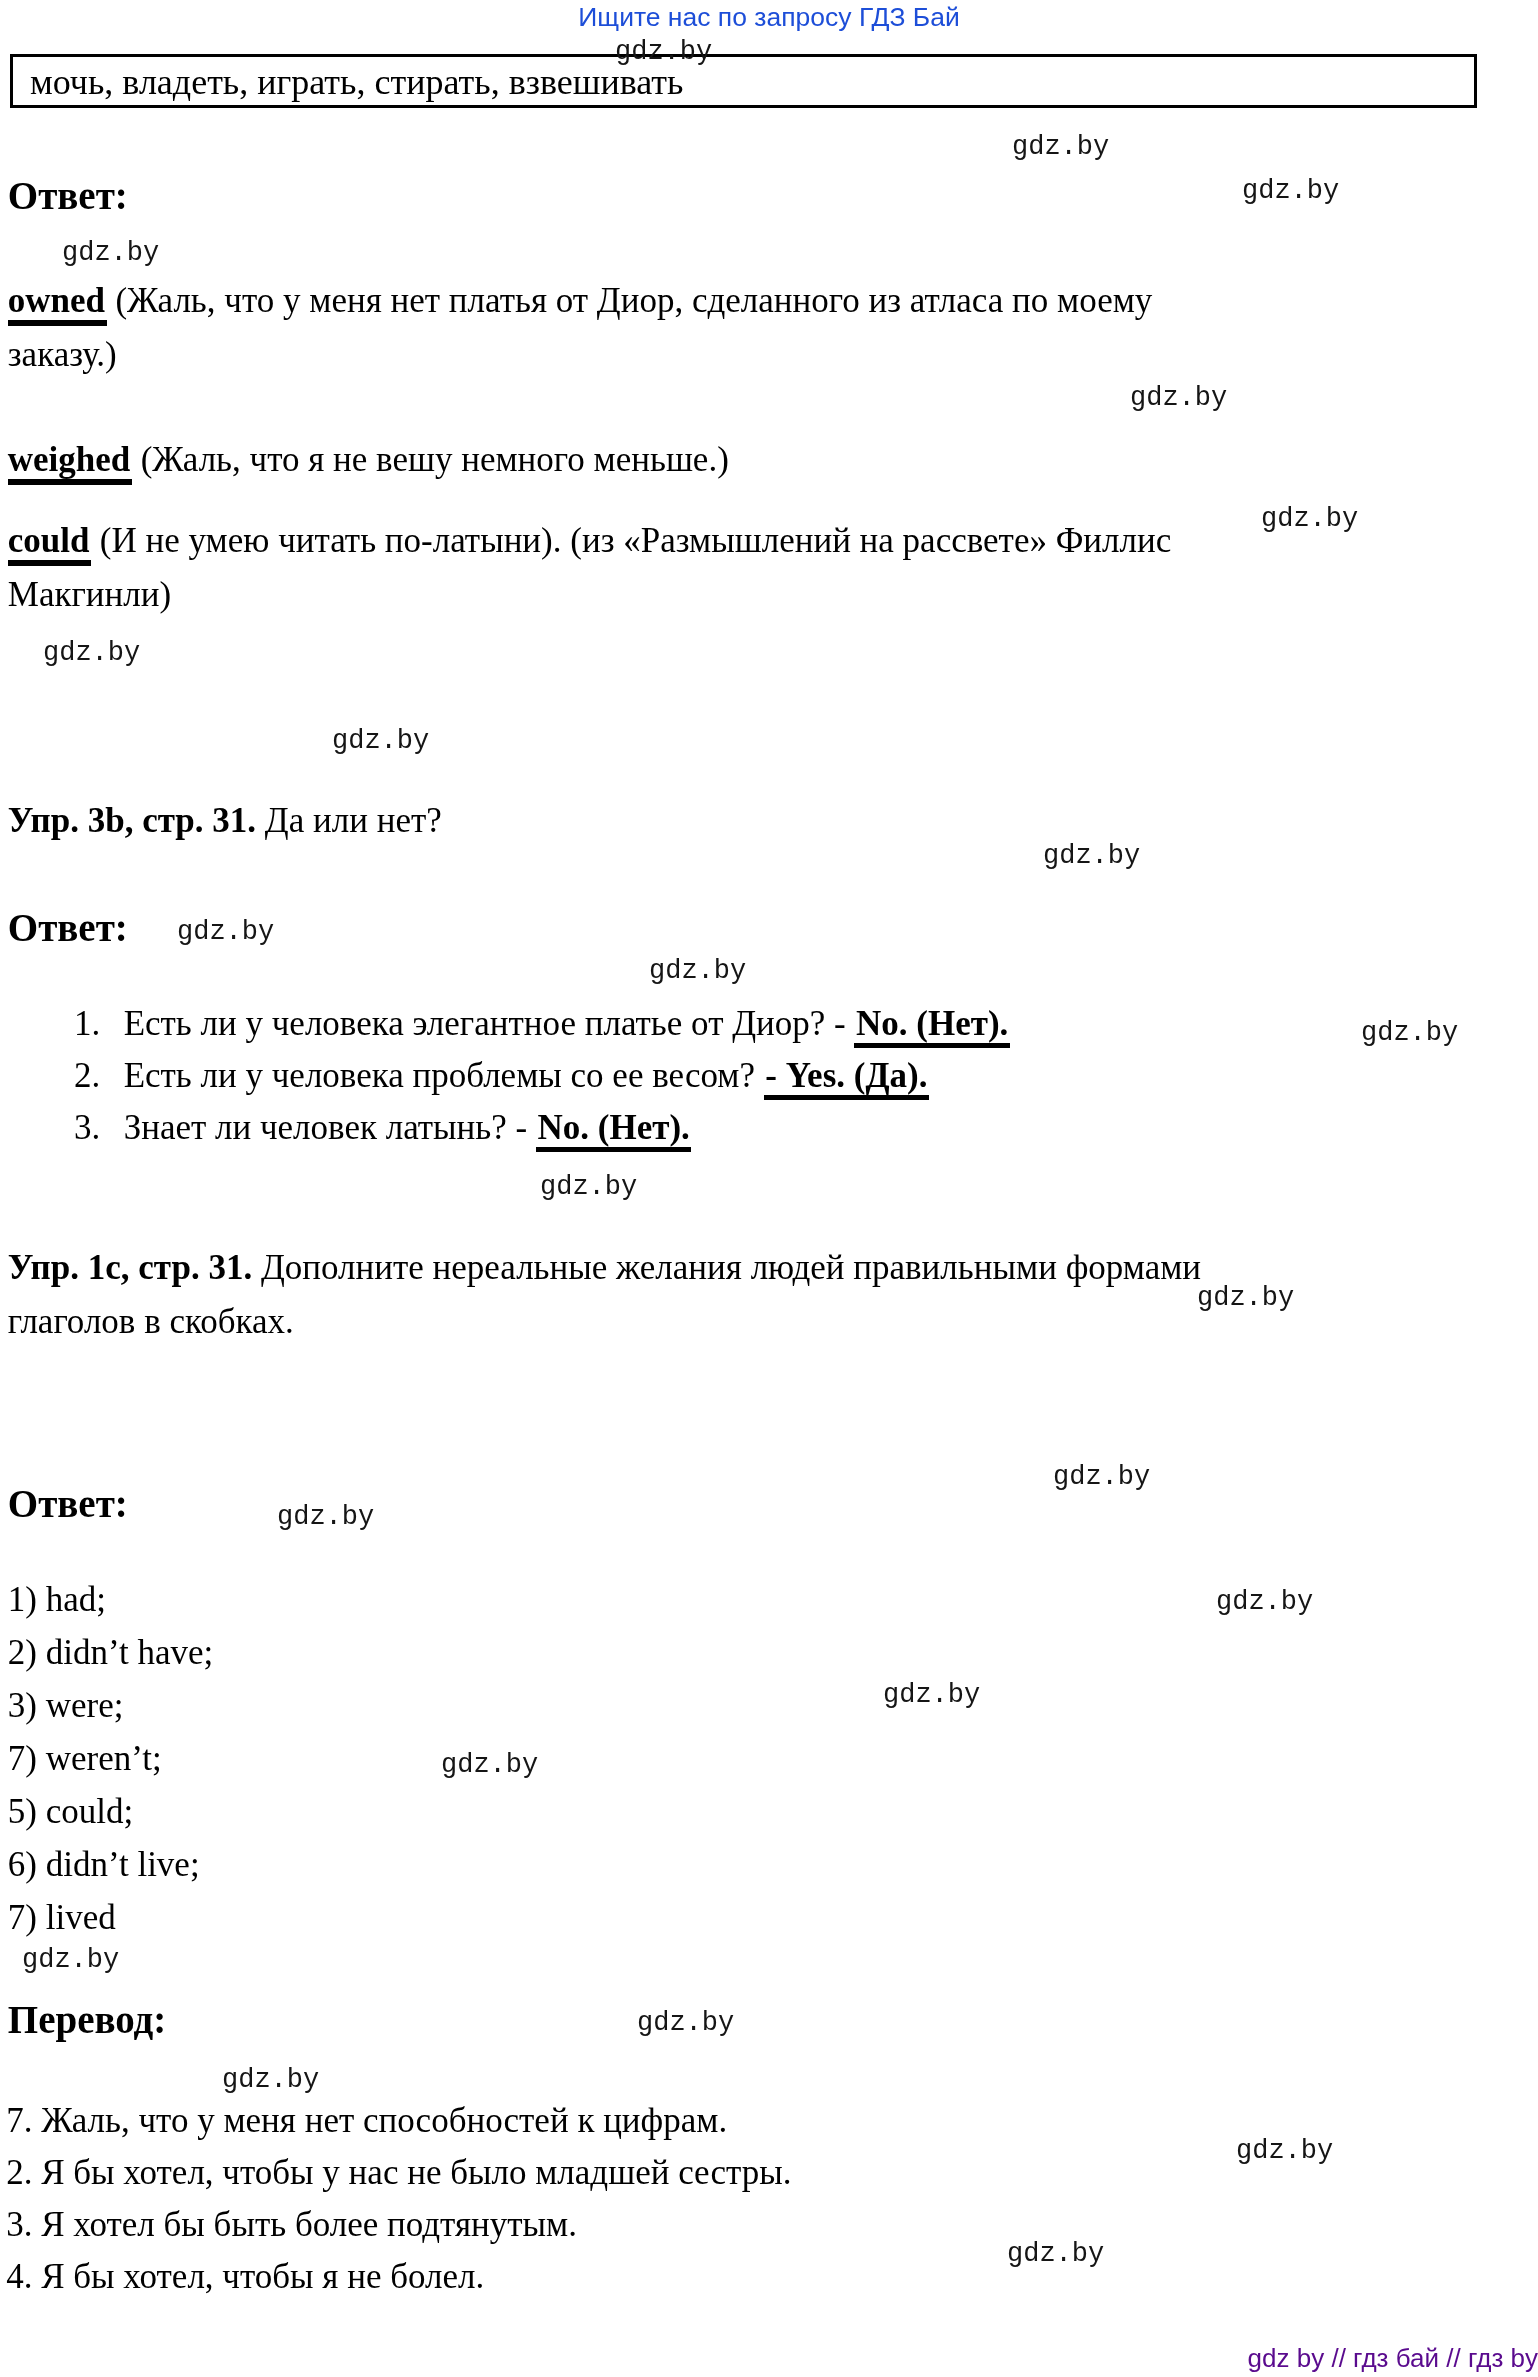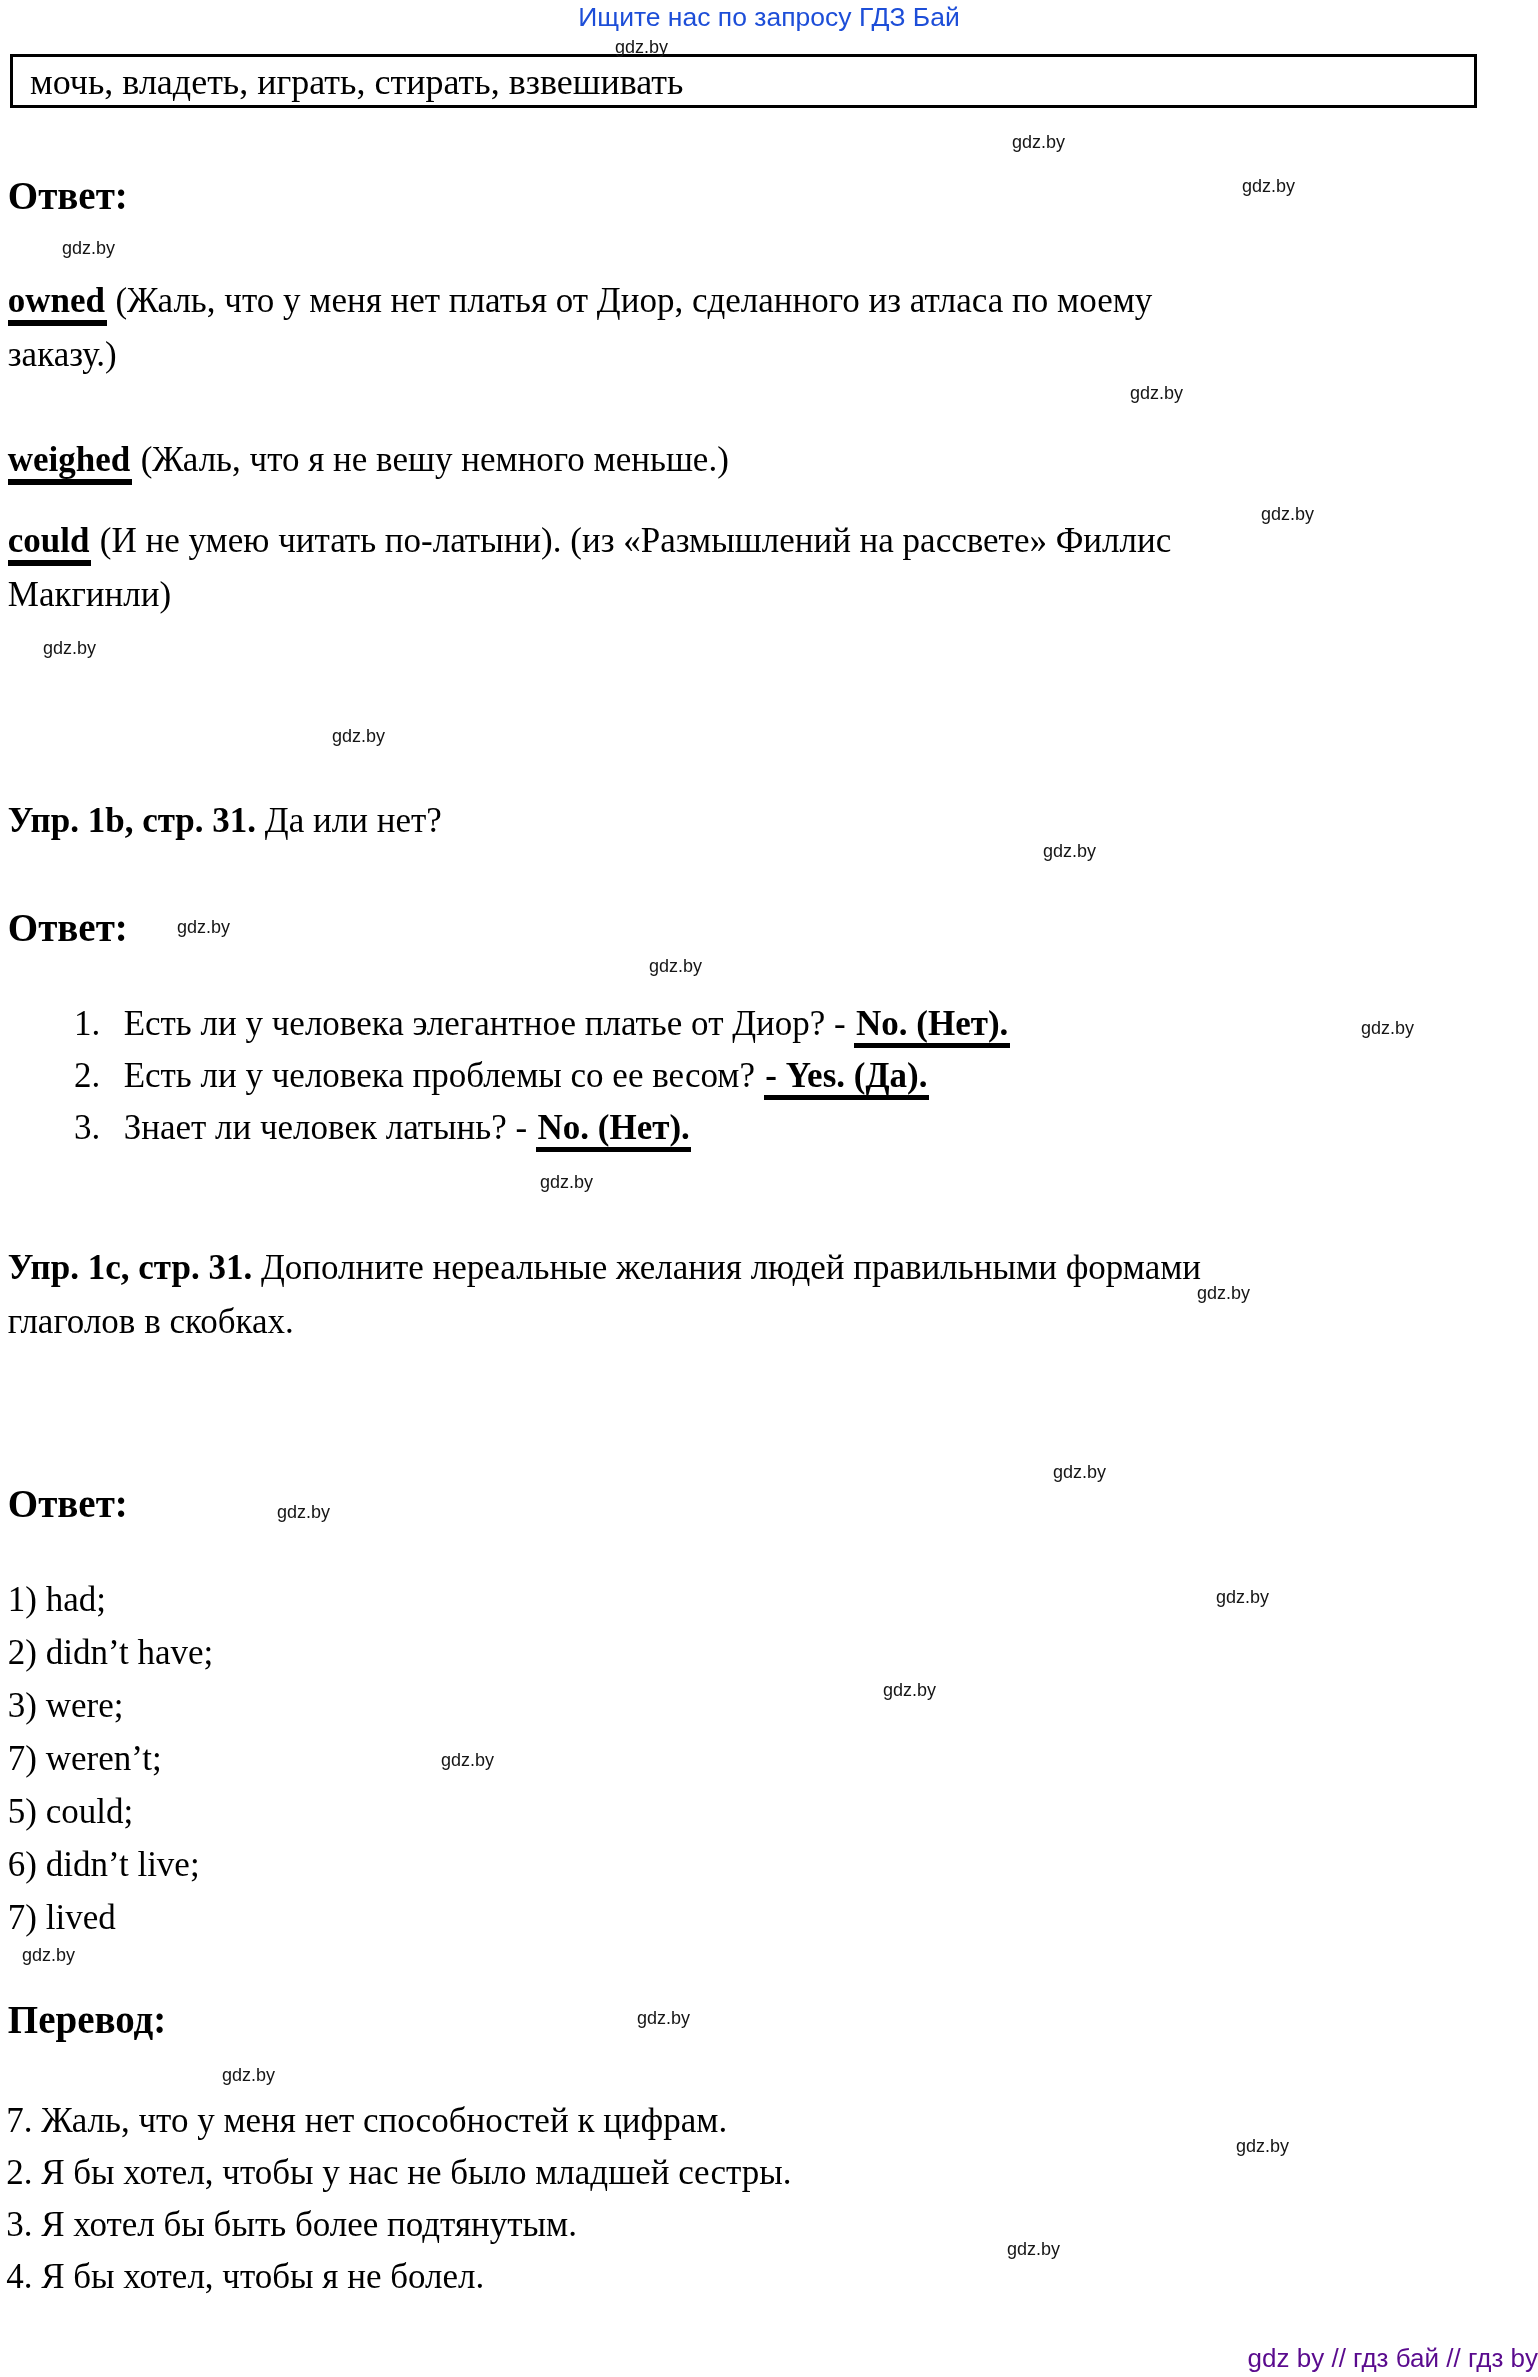--- a/index.html
+++ b/index.html
@@ -30,22 +30,22 @@
     background: #fff;
   }
   .task-box-text {
     padding: 4.7px 0 0 17px;
     font-size: 36px;
     line-height: 40px;
     white-space: nowrap;
   }
   .wm {
     position: absolute;
-    font-family: Liberation Sans, sans-serif;
-    font-size: 18px;
+    font-family: Liberation Mono, monospace;
+    font-size: 27px;
     color: #151515;
     white-space: nowrap;
     z-index: 3;
   }
   .ans-label {
     position: absolute;
     font-size: 39px;
     font-weight: bold;
     white-space: nowrap;
   }
@@ -136,21 +136,21 @@
   </div>
 
   <div class="ans-label" style="left:7.8px;top:173px">Ответ:</div>
 
   <div class="para" style="left:7.8px;top:433px"><span class="verb">weighed</span><span> (Жаль, что я не вешу немного меньше.)</span></div>
 
   <div class="para" style="left:7.8px;top:274px;width:1261px"><span class="verb">owned</span><span> (Жаль, что у меня нет платья от Диор, сделанного из атласа по моему заказу.)</span></div>
 
   <div class="para" style="left:7.8px;top:514px;width:1214px"><span class="verb">could</span><span> (И не умею читать по-латыни). (из «Размышлений на рассвете» Филлис Макгинли)</span></div>
 
-  <div class="exercise-heading" style="left:7.8px;top:794px"><span class="bold">Упр. 1b, стр. 31.</span><span> Да или нет?</span></div>
+  <div class="exercise-heading" style="left:7.8px;top:794px"><span class="bold">Упр. 3b, стр. 31.</span><span> Да или нет?</span></div>
 
   <div class="ans-label" style="left:7.8px;top:905px">Ответ:</div>
 
   <div class="qa-list">
     <div class="qa-item"><span class="qa-num">1.</span><span>Есть ли у человека элегантное платье от Диор? - </span><span class="qa-answer">No. (Нет).</span></div>
     <div class="qa-item"><span class="qa-num">2.</span><span>Есть ли у человека проблемы со ее весом? </span><span class="qa-answer">- Yes. (Да).</span></div>
     <div class="qa-item"><span class="qa-num">3.</span><span>Знает ли человек латынь? - </span><span class="qa-answer">No. (Нет).</span></div>
   </div>
 
   <div class="exercise-heading" style="left:7.8px;top:1241px;width:1230px"><span class="bold">Упр. 1c, стр. 31.</span><span> Дополните нереальные желания людей правильными формами глаголов в скобках.</span></div>

